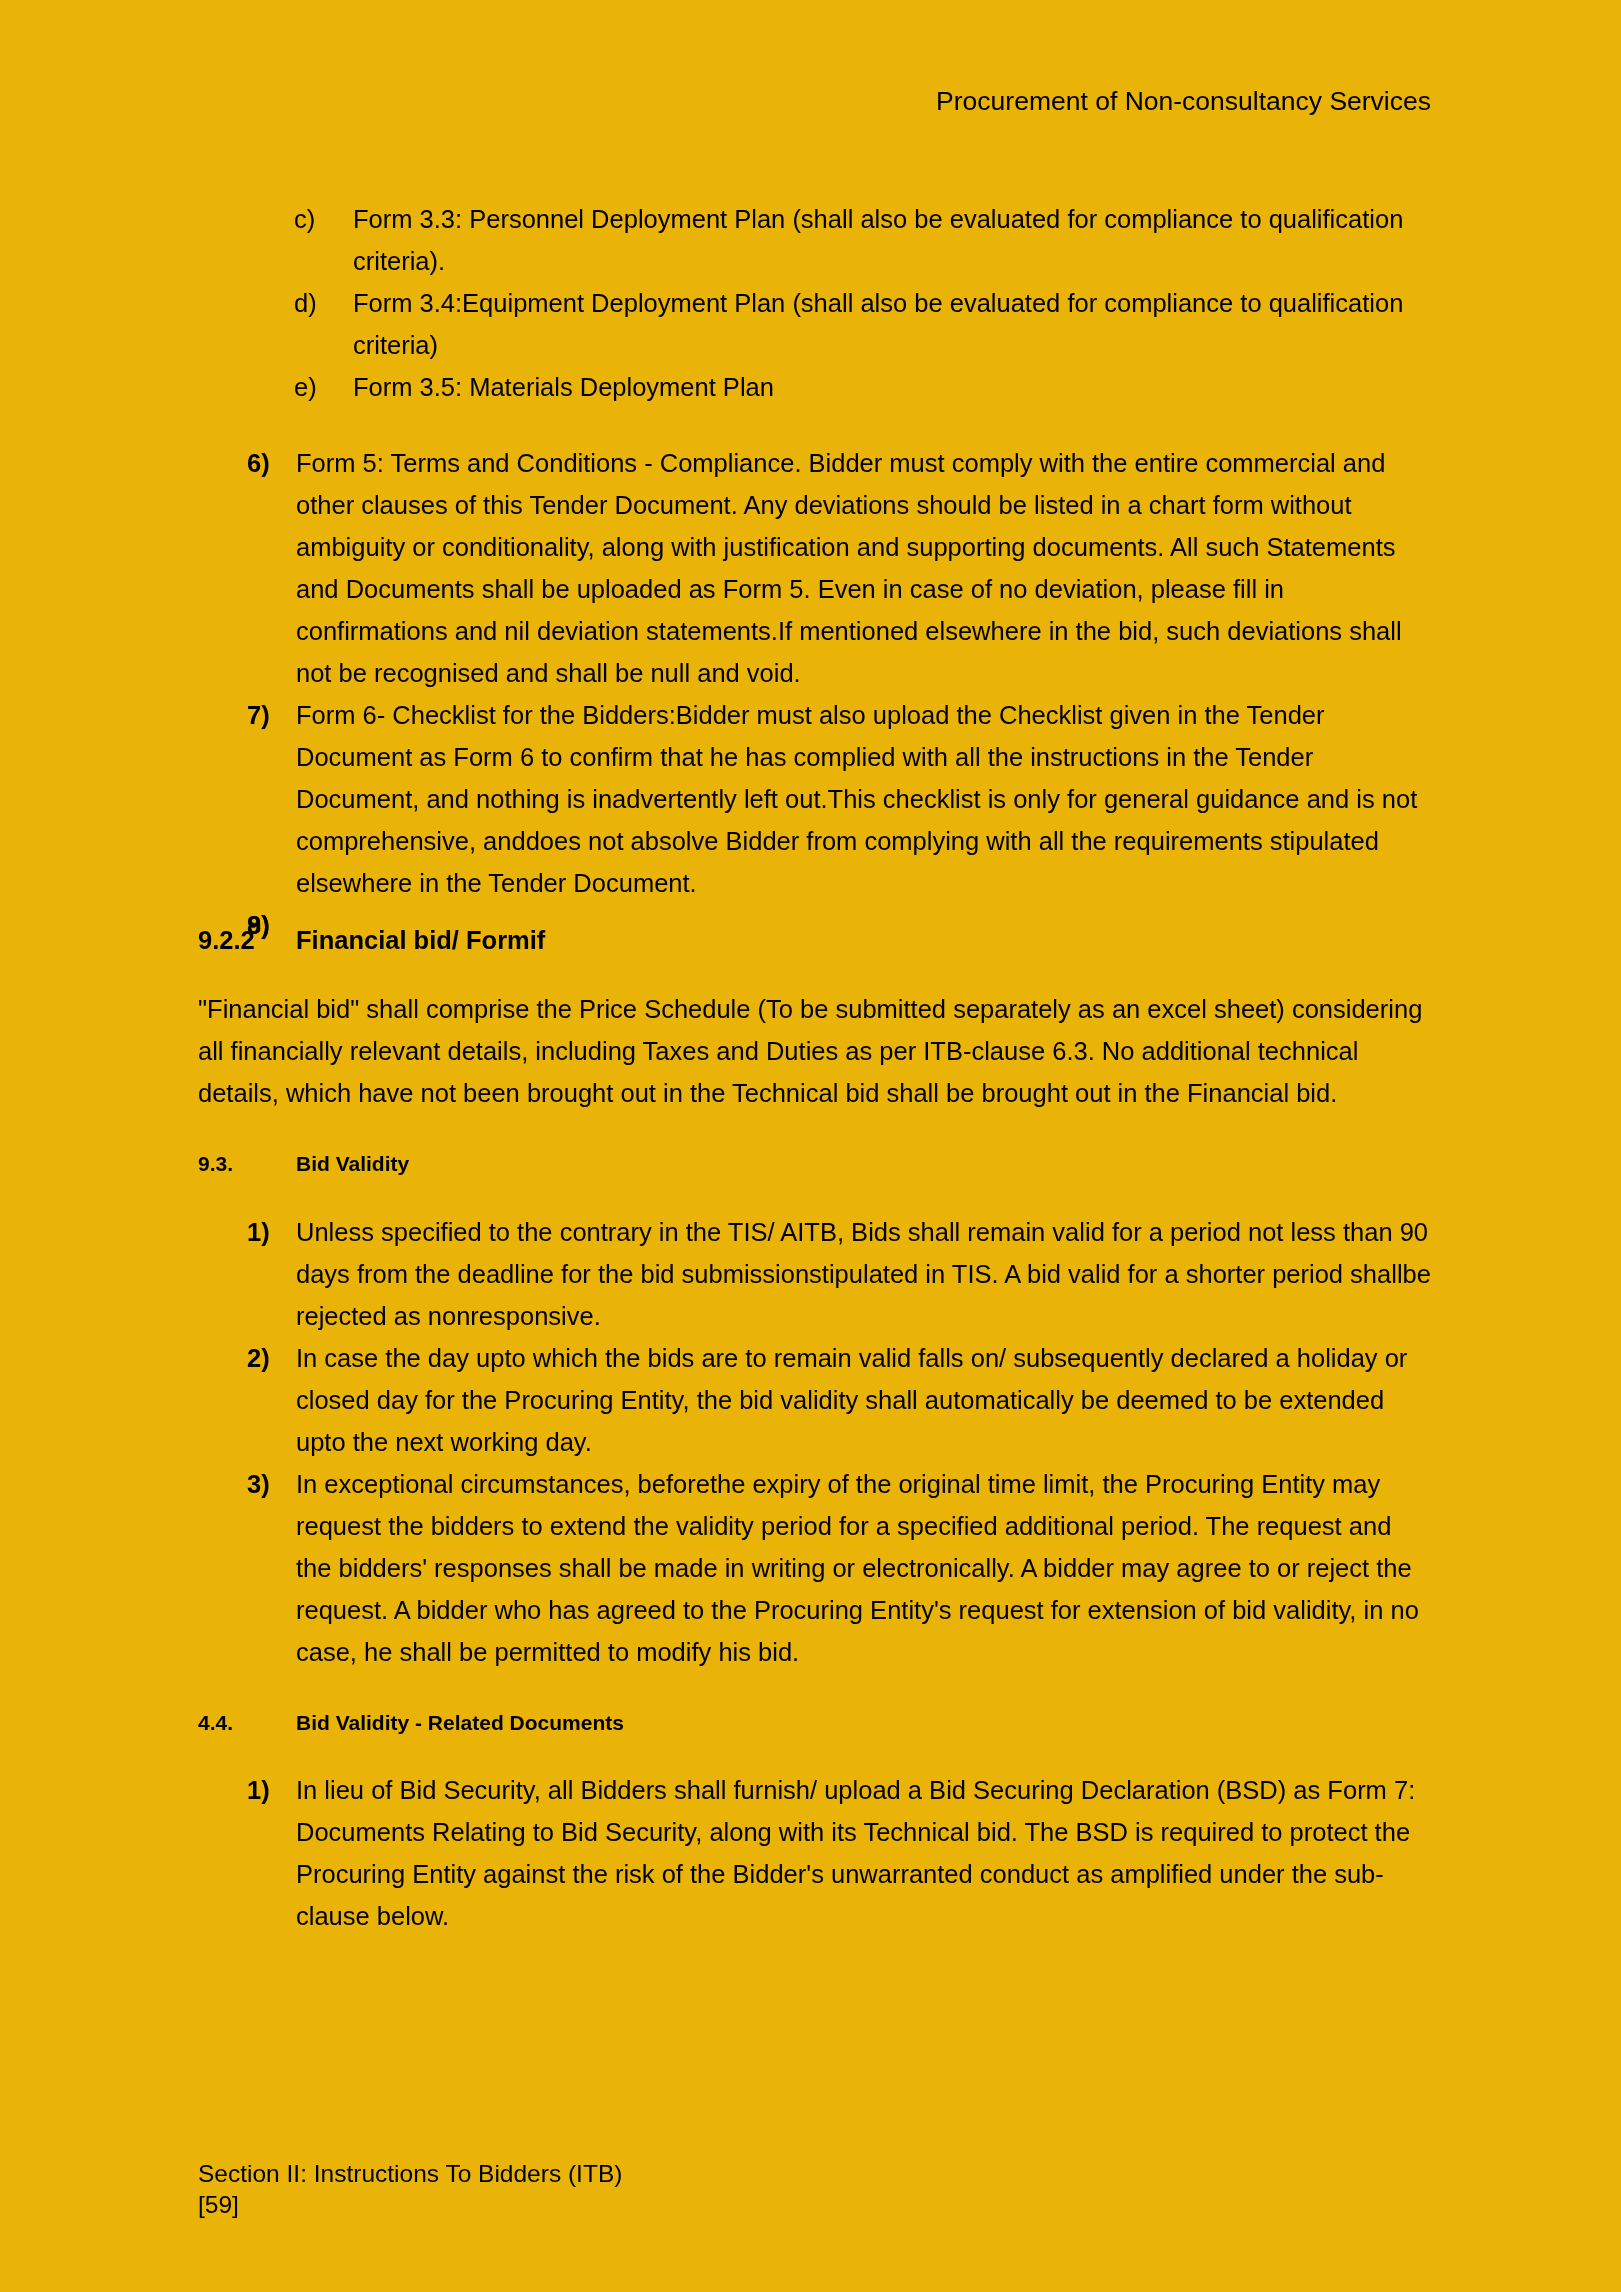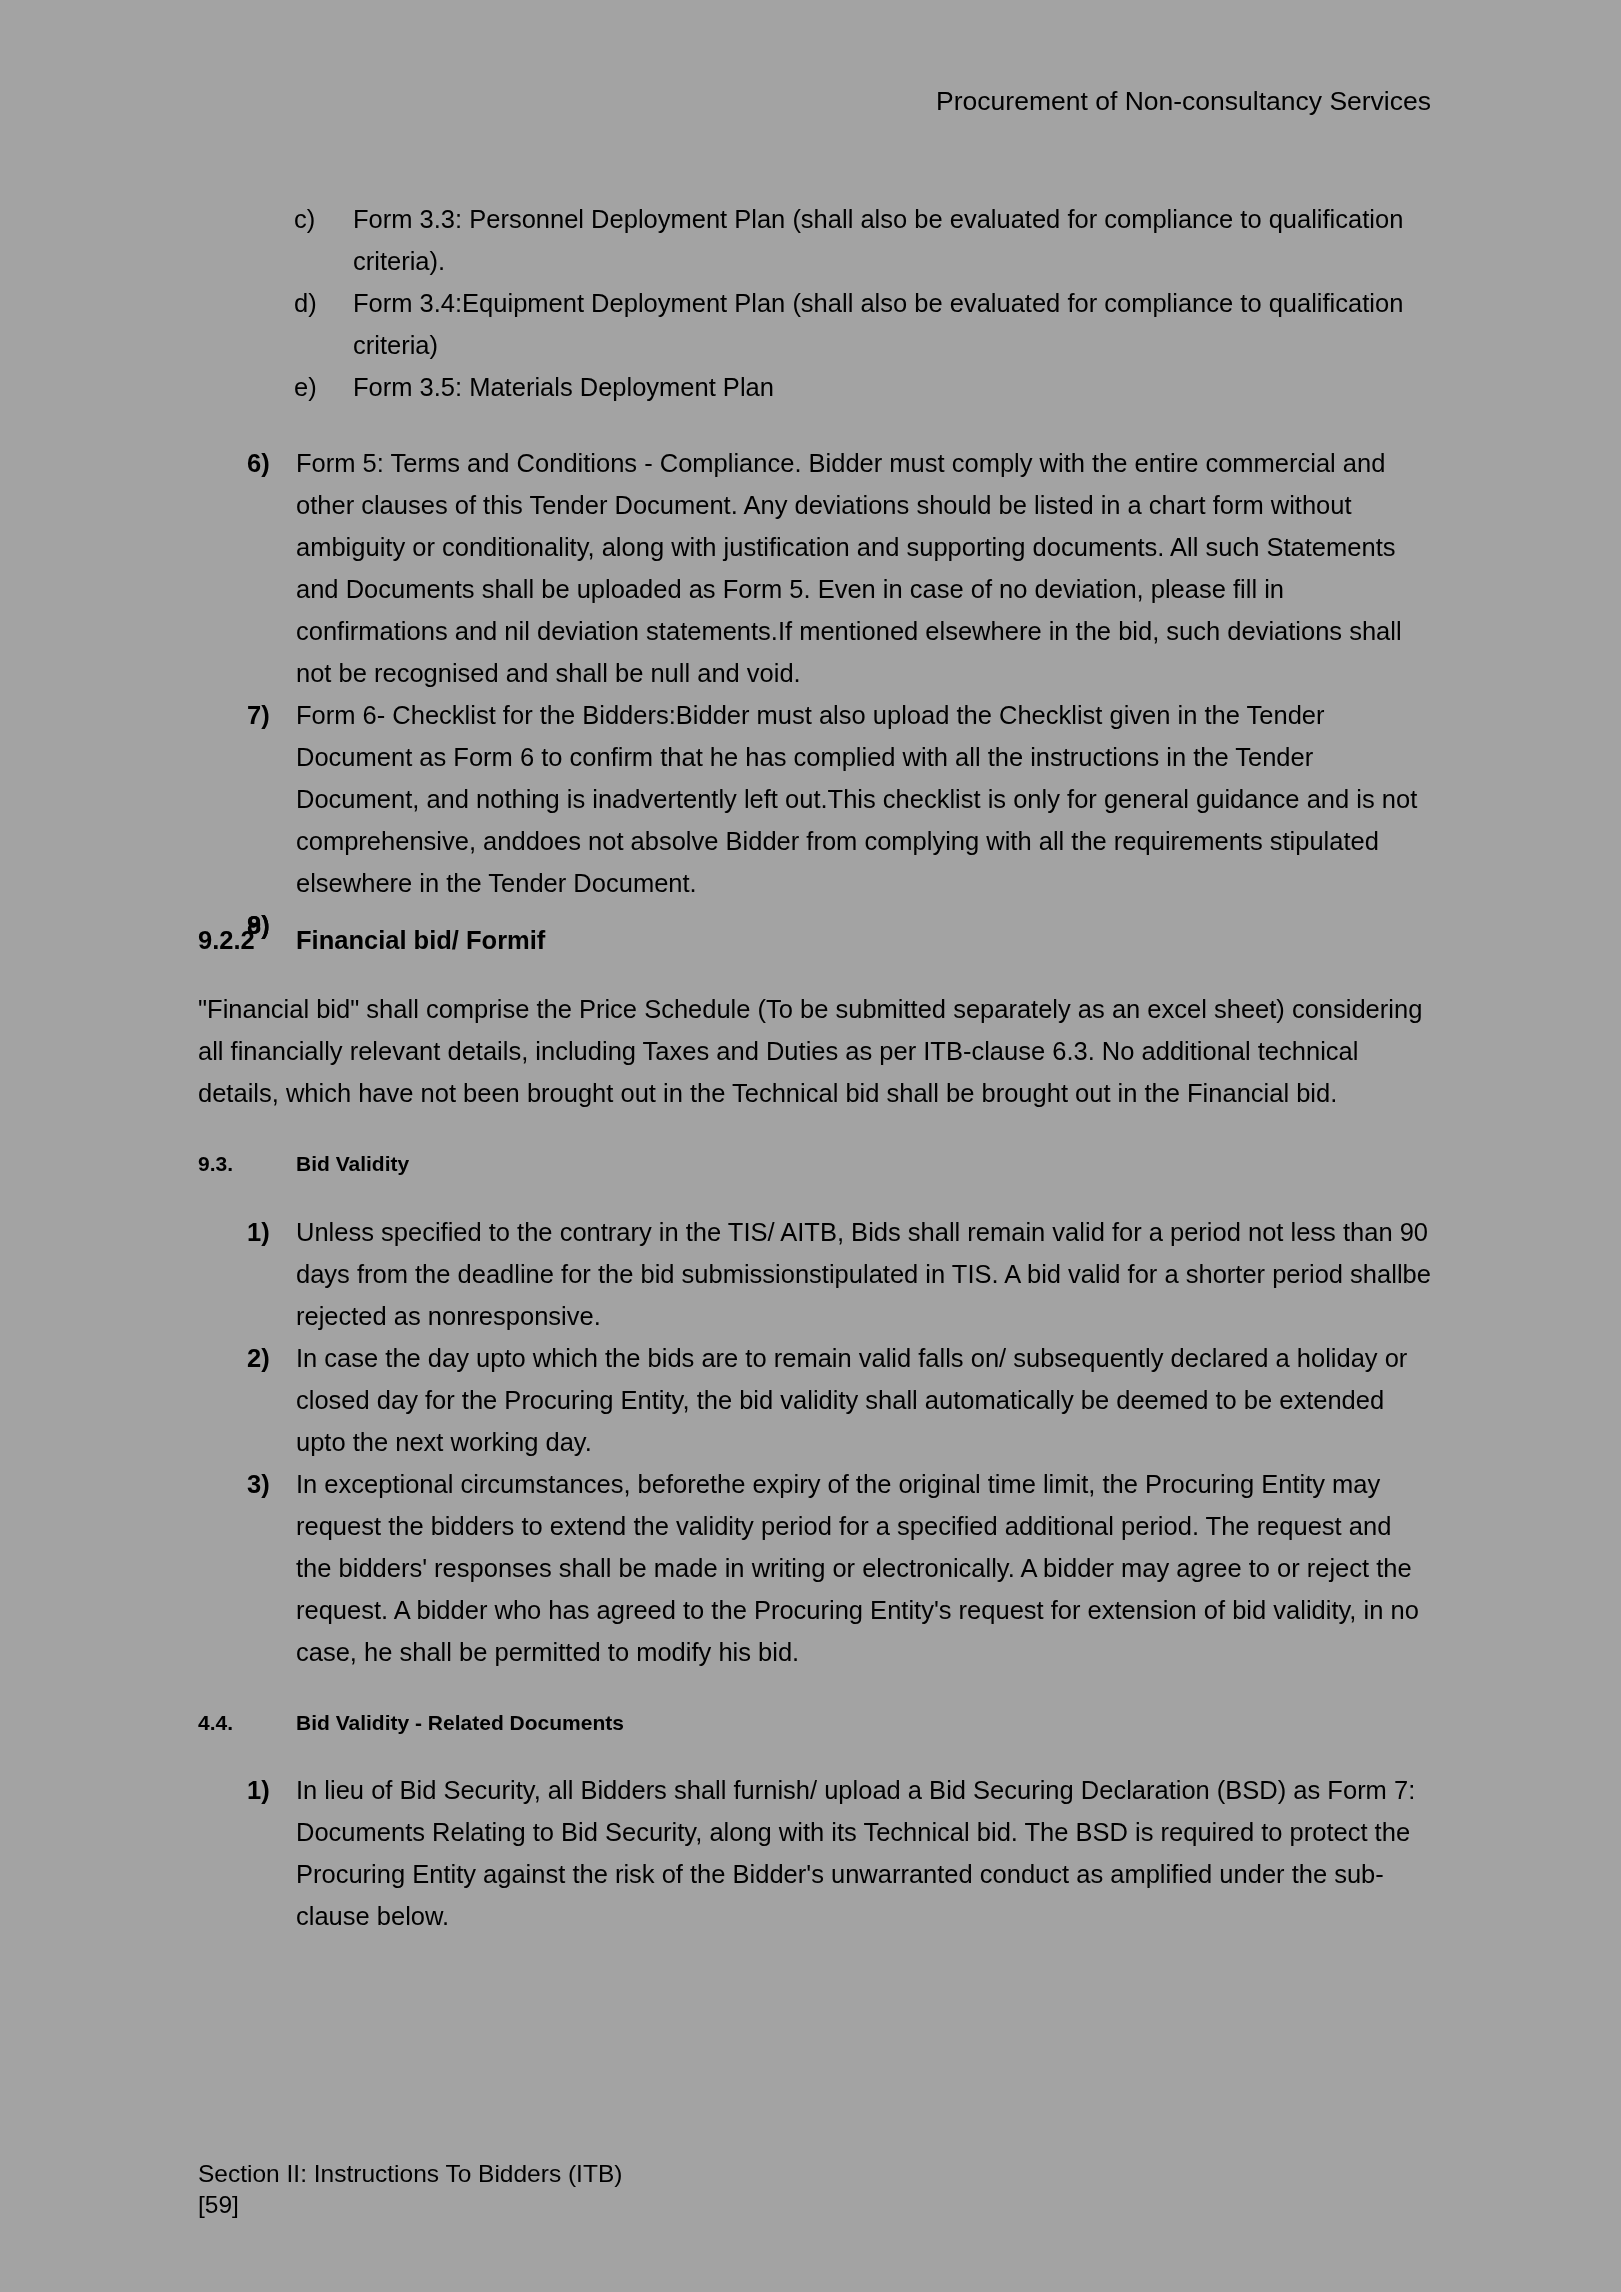--- a/index.html
+++ b/index.html
@@ -9,21 +9,21 @@
     font-family: "Liberation Sans", sans-serif;
     color: #111111;
     position: relative;
     overflow: hidden;
   }
   .page {
     position: absolute;
     top: 0; left: 0;
     width: 1621px; height: 2293px;
     padding: 86px 190px 0 198px;
-    background: #a3a3a3;
+    background: #eab308;
   }
   .header {
     text-align: right;
     font-size: 26.5px;
     line-height: 31px;
     margin-bottom: 81px;
     color: #000000;
   }
   .doc {
     font-size: 25.5px;

